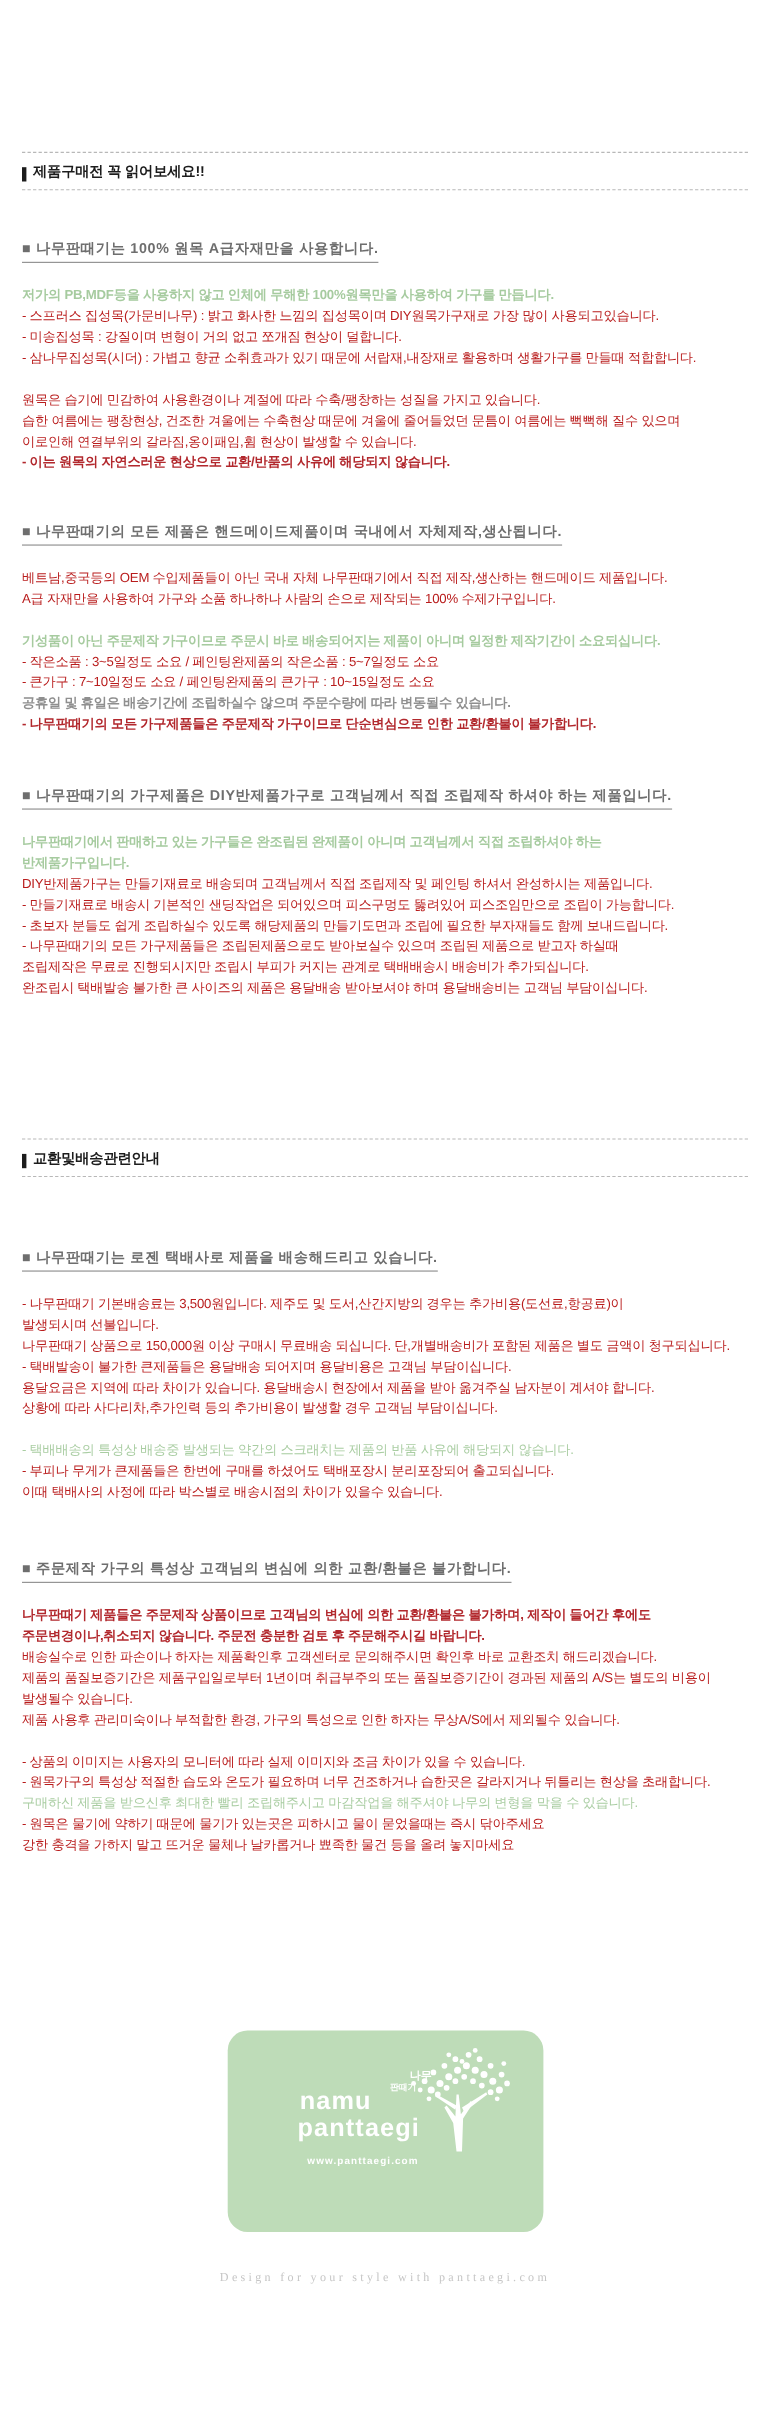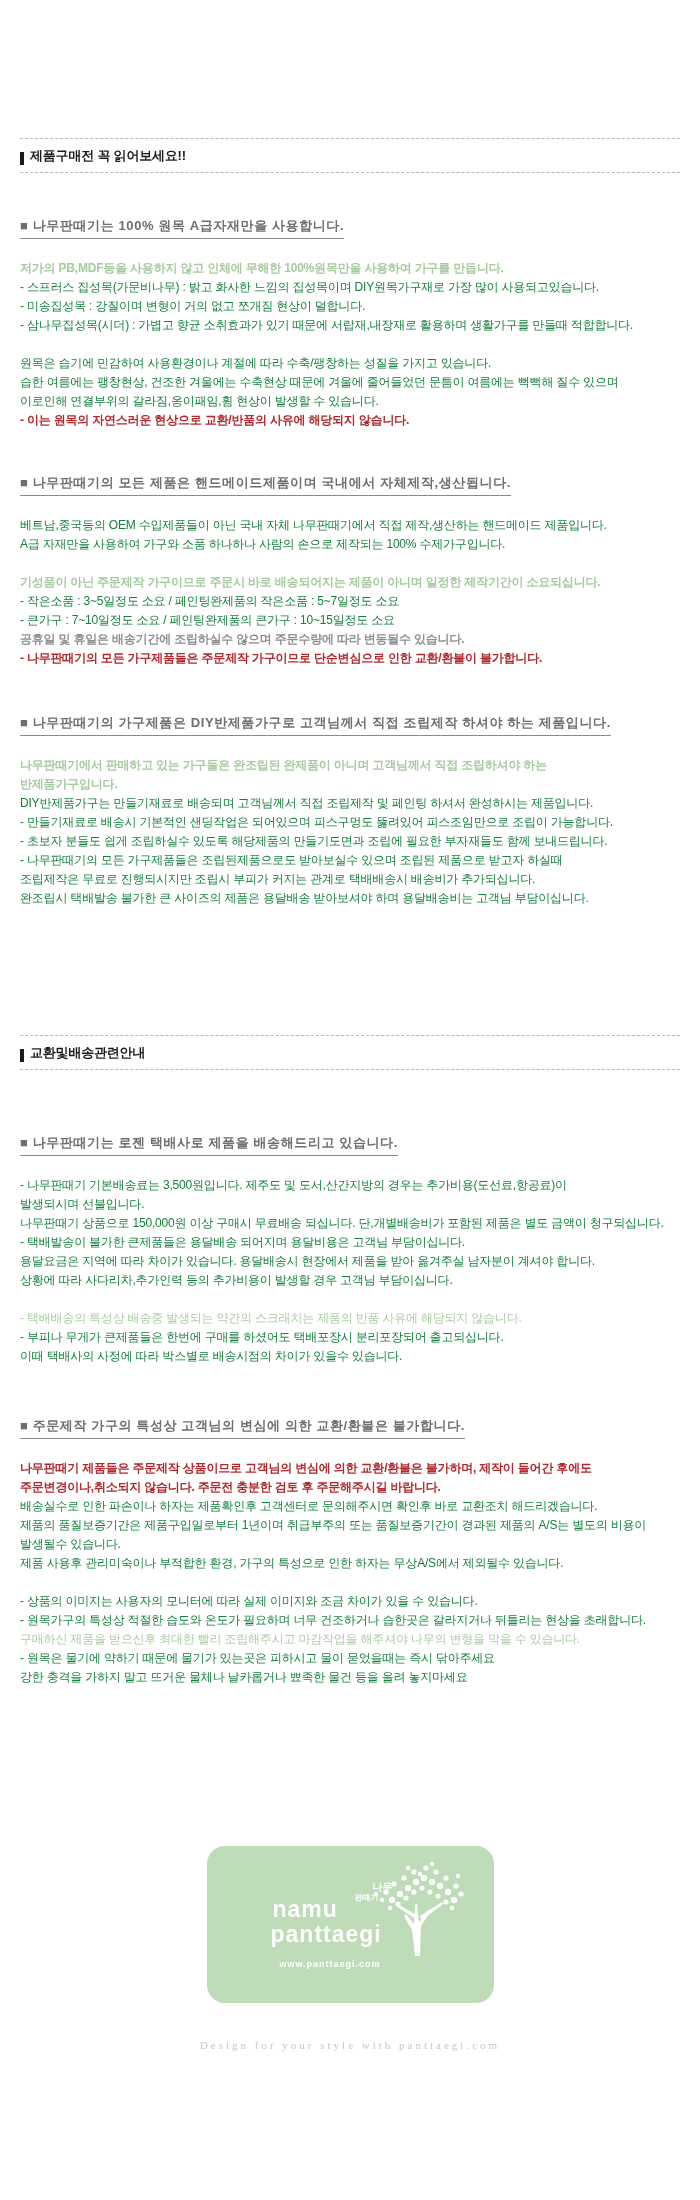--- a/index.html
+++ b/index.html
@@ -18,29 +18,29 @@
   
   .sec-title{font-size:13px;font-weight:bold;color:#6e6e6e;letter-spacing:0.6px;}
   .sec-title .ul{display:inline-block;border-bottom:1px solid #8a8a8a;padding-bottom:3px;}
   .mt-a{margin-top:44px;}
   .mt-b{margin-top:44px;}
   .mt-c{margin-top:46px;}
   .mt-d{margin-top:64px;}
   .mt-e{margin-top:51px;}
   
   .para{margin-top:20px;}
-  .ln{font-size:12px;line-height:19px;color:#15803d;white-space:nowrap;letter-spacing:-0.2px;}
+  .ln{font-size:12px;line-height:19px;color:#b91c1c;white-space:nowrap;letter-spacing:-0.2px;}
   .g{color:#a6cb9f;font-weight:bold;}
   .gl{color:#a9cda2;}
   .r{color:#b2282d;font-weight:bold;}
   .b{color:#8f8f8f;font-weight:bold;}
   .gap{margin-top:19px;}
   
   .logo-box{
-    width:287px;height:157px;margin:159px auto 0 auto;
+    width:287px;height:183px;margin:159px auto 0 auto;
     background:#bedcb8;border-radius:18px;position:relative;text-decoration:underline;
   }
   .logo-kr1{position:absolute;left:166px;top:34px;font-size:10px;color:#ffffff;font-weight:bold;}
   .logo-kr2{position:absolute;left:148px;top:46px;font-size:8px;color:#ffffff;font-weight:bold;}
   .logo-en1{position:absolute;left:66px;top:50px;font-size:23px;font-weight:bold;color:#ffffff;letter-spacing:1px;}
   .logo-en2{position:absolute;left:64px;top:75px;font-size:23px;font-weight:bold;color:#ffffff;letter-spacing:1px;}
   .logo-url{position:absolute;left:0;right:40px;top:113px;text-align:center;font-size:9px;font-weight:bold;color:#ffffff;letter-spacing:1px;}
   .logo-tree{position:absolute;right:22px;top:14px;}
   
   .footer-tag{

